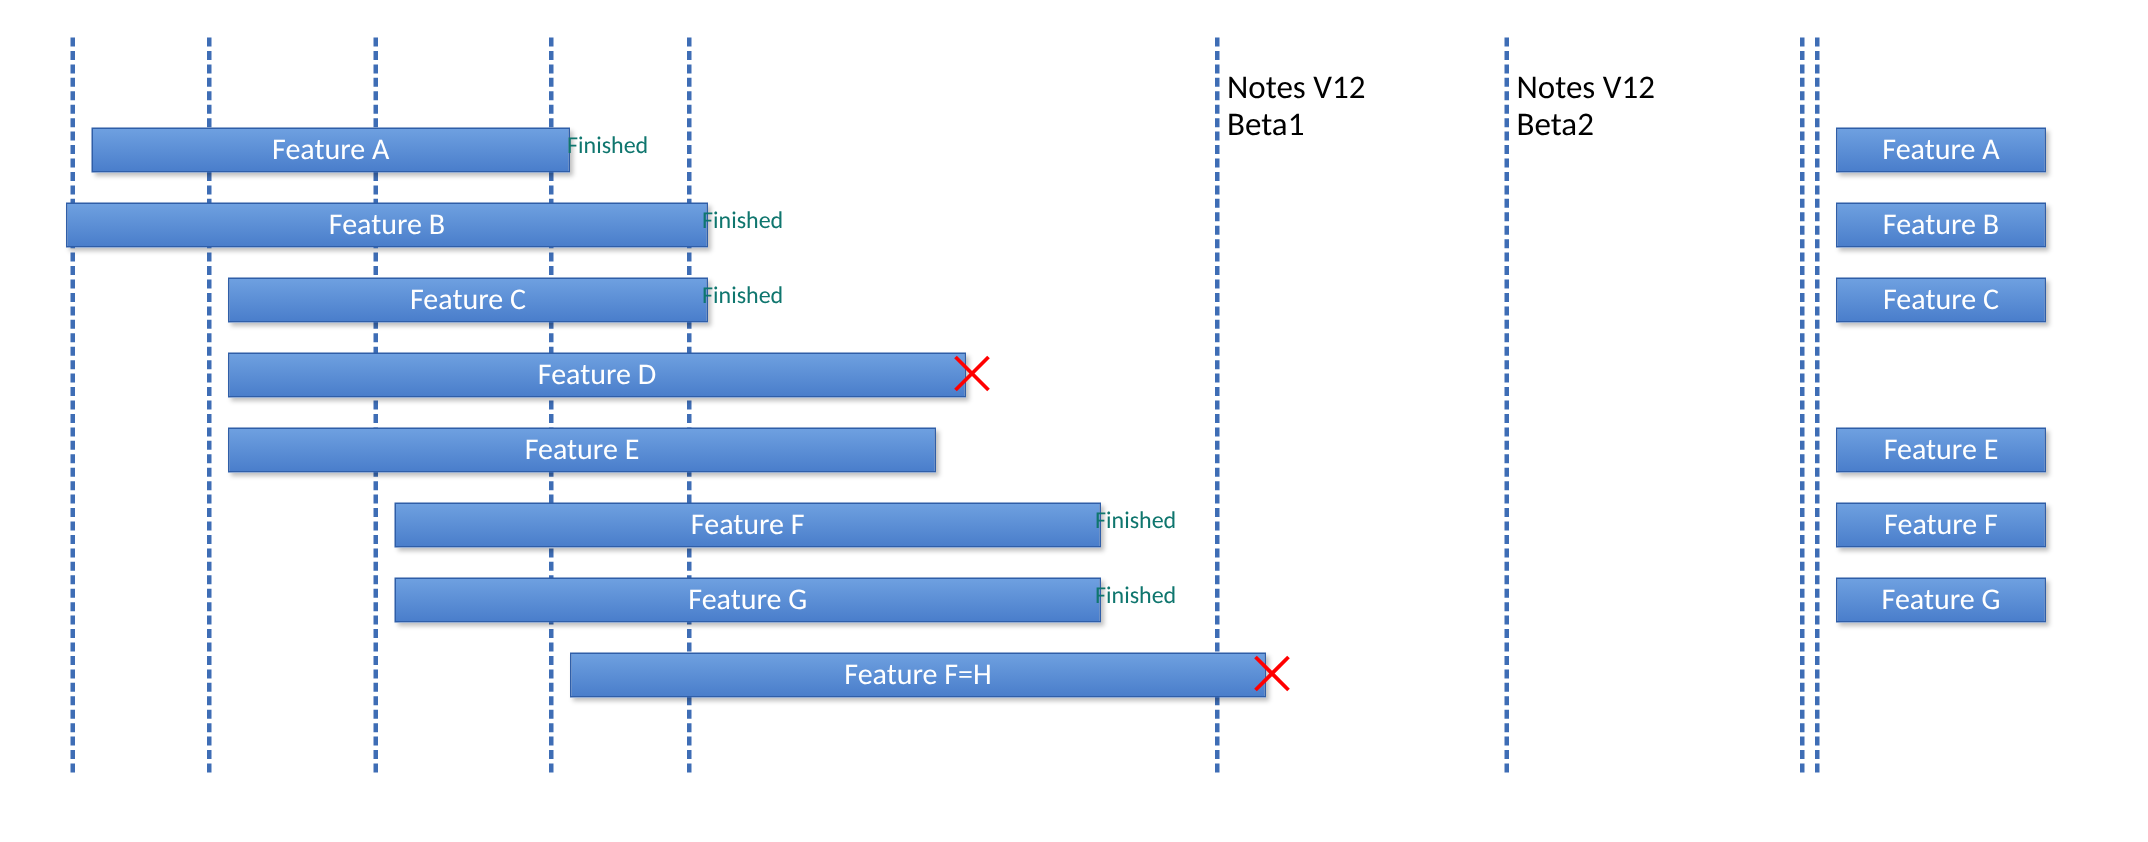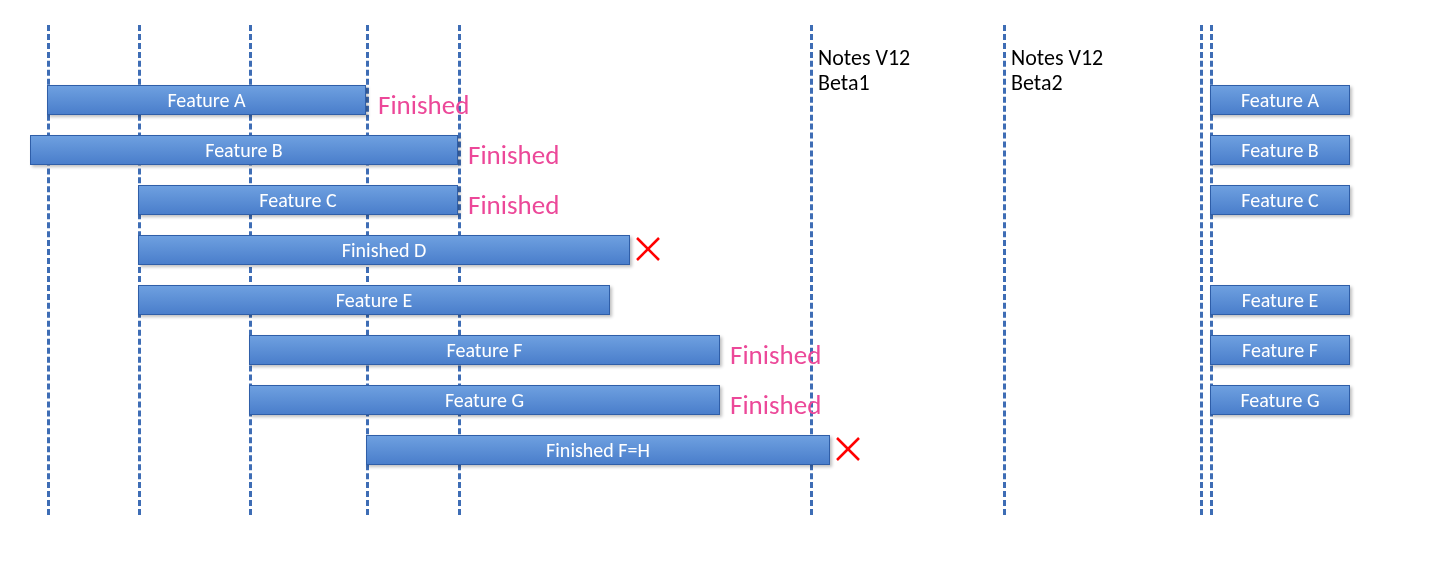--- a/index.html
+++ b/index.html
@@ -24,25 +24,26 @@
     background: linear-gradient(to bottom, #6ea0e0, #4a7ecb);
     border: 1px solid #2f5ea8;
     color: #ffffff;
     font-size: 20px;
     display: flex;
     align-items: center;
     justify-content: center;
     box-sizing: border-box;
     box-shadow: 2px 2px 3px rgba(0,0,0,0.25);
     white-space: nowrap;
+    margin-left: 14px;
   }
   .label {
     position: absolute;
-    font-size: 27px;
-    color: #ec4899;
+    font-size: 16px;
+    color: #0f766e;
     white-space: nowrap;
   }
   .milestone {
     position: absolute;
     font-size: 22px;
     color: #000000;
     line-height: 1.15;
     white-space: nowrap;
   }
   .xicon {
@@ -81,21 +82,21 @@
   <span>Feature B</span>
 </div>
 <div class="label" style="left:468px; top:138px;">Finished</div>
 
 <div class="bar" style="left:138px; width:320px; top:185px;">
   <span>Feature C</span>
 </div>
 <div class="label" style="left:468px; top:188px;">Finished</div>
 
 <div class="bar" style="left:138px; width:492px; top:235px;">
-  <span>Finished D</span>
+  <span>Feature D</span>
 </div>
 <div class="xicon" style="left:634px; top:235px;">
   <svg viewBox="0 0 28 28">
       <line x1="3" y1="3" x2="25" y2="25" stroke="#ff0000" stroke-width="2.5"></line>
       <line x1="25" y1="3" x2="3" y2="25" stroke="#ff0000" stroke-width="2.5"></line>
     </svg>
 </div>
 
 <div class="bar" style="left:138px; width:472px; top:285px;">
   <span>Feature E</span>
@@ -105,21 +106,21 @@
   <span>Feature F</span>
 </div>
 <div class="label" style="left:730px; top:338px;">Finished</div>
 
 <div class="bar" style="left:249px; width:471px; top:385px;">
   <span>Feature G</span>
 </div>
 <div class="label" style="left:730px; top:388px;">Finished</div>
 
 <div class="bar" style="left:366px; width:464px; top:435px;">
-  <span>Finished F=H</span>
+  <span>Feature F=H</span>
 </div>
 <div class="xicon" style="left:834px; top:435px;">
   <svg viewBox="0 0 28 28">
       <line x1="3" y1="3" x2="25" y2="25" stroke="#ff0000" stroke-width="2.5"></line>
       <line x1="25" y1="3" x2="3" y2="25" stroke="#ff0000" stroke-width="2.5"></line>
     </svg>
 </div>
 
 <div class="bar" style="left:1210px; width:140px; top:85px;">
   <span>Feature A</span>

